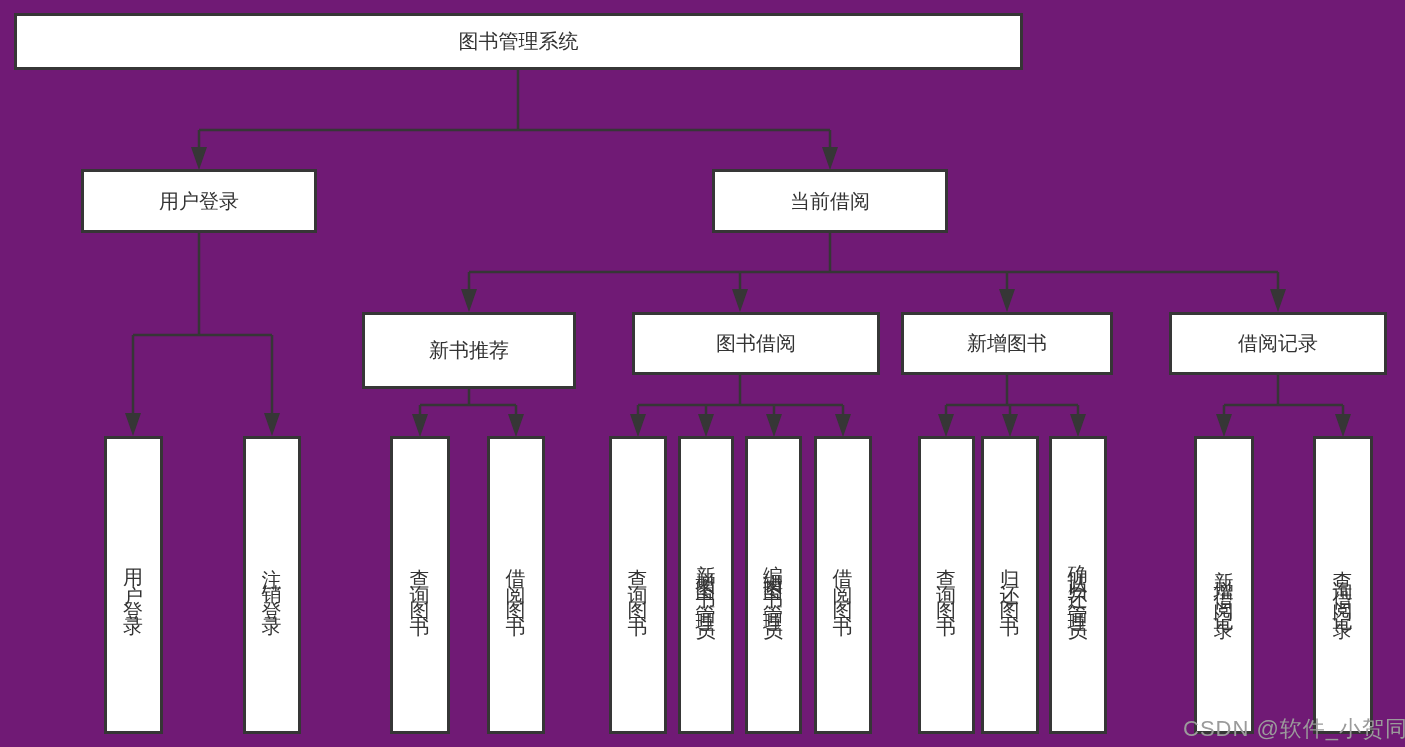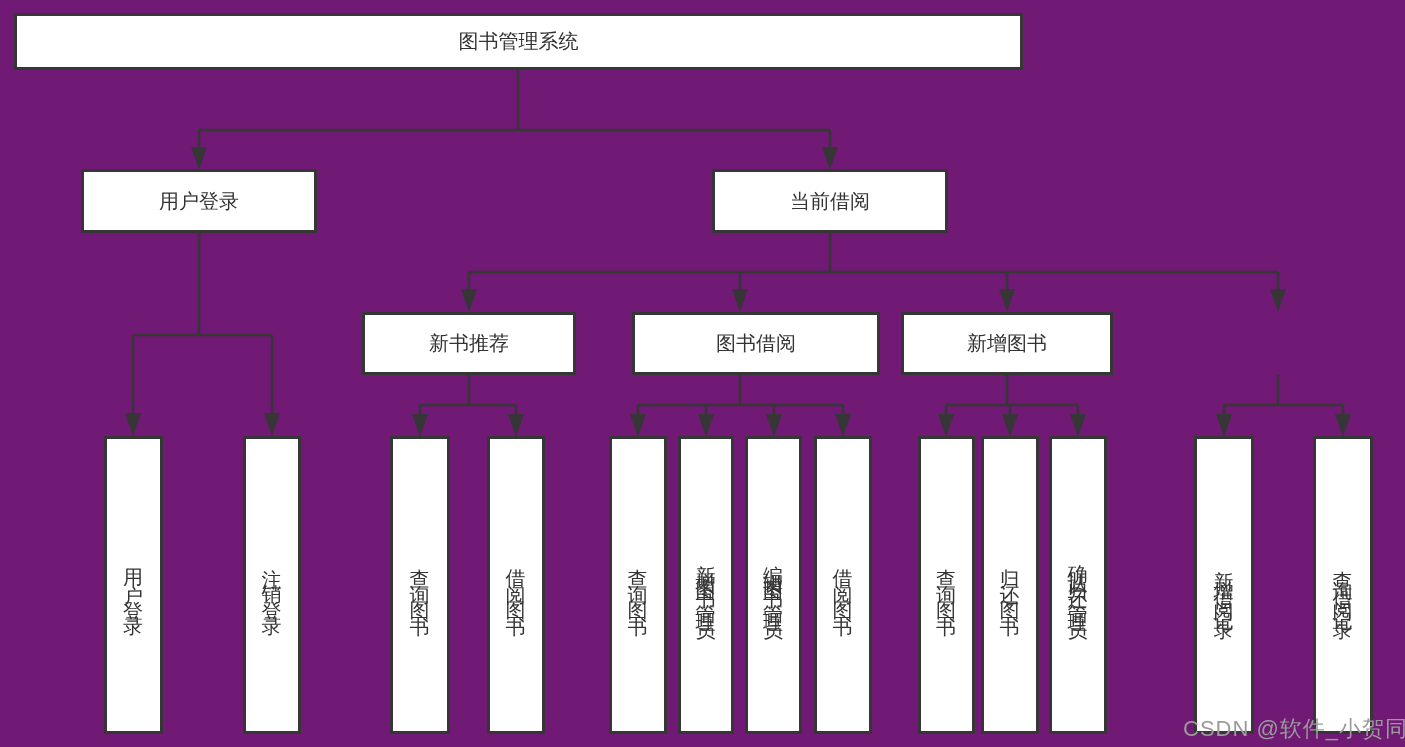--- a/index.html
+++ b/index.html
@@ -100,28 +100,31 @@
     <span>图书管理系统</span>
   </div>
 
   <div class="box" style="left:81px;top:169px;width:236px;height:64px">
     <span>用户登录</span>
   </div>
   <div class="box" style="left:712px;top:169px;width:236px;height:64px">
     <span>当前借阅</span>
   </div>
 
-  <div class="box" style="left:362px;top:312px;width:214px;height:63px">
+  <div class="box" style="left:362px;top:312px;width:214px;height:77px">
     <span>新书推荐</span>
   </div>
   <div class="box" style="left:632px;top:312px;width:248px;height:63px">
     <span>图书借阅</span>
   </div>
   <div class="box" style="left:901px;top:312px;width:212px;height:63px">
     <span>新增图书</span>
+  </div>
+  <div class="box" style="left:1169px;top:312px;width:218px;height:63px">
+    <span>借阅记录</span>
   </div>
 
   <div class="box leaf ls16" style="left:104px;top:436px;width:59px;height:298px">
     <span class="vtext">用户登录</span>
   </div>
   <div class="box leaf ls16" style="left:243px;top:436px;width:58px;height:298px">
     <span class="vtext">注销登录</span>
   </div>
 
   <div class="box leaf ls16" style="left:390px;top:436px;width:60px;height:298px">

